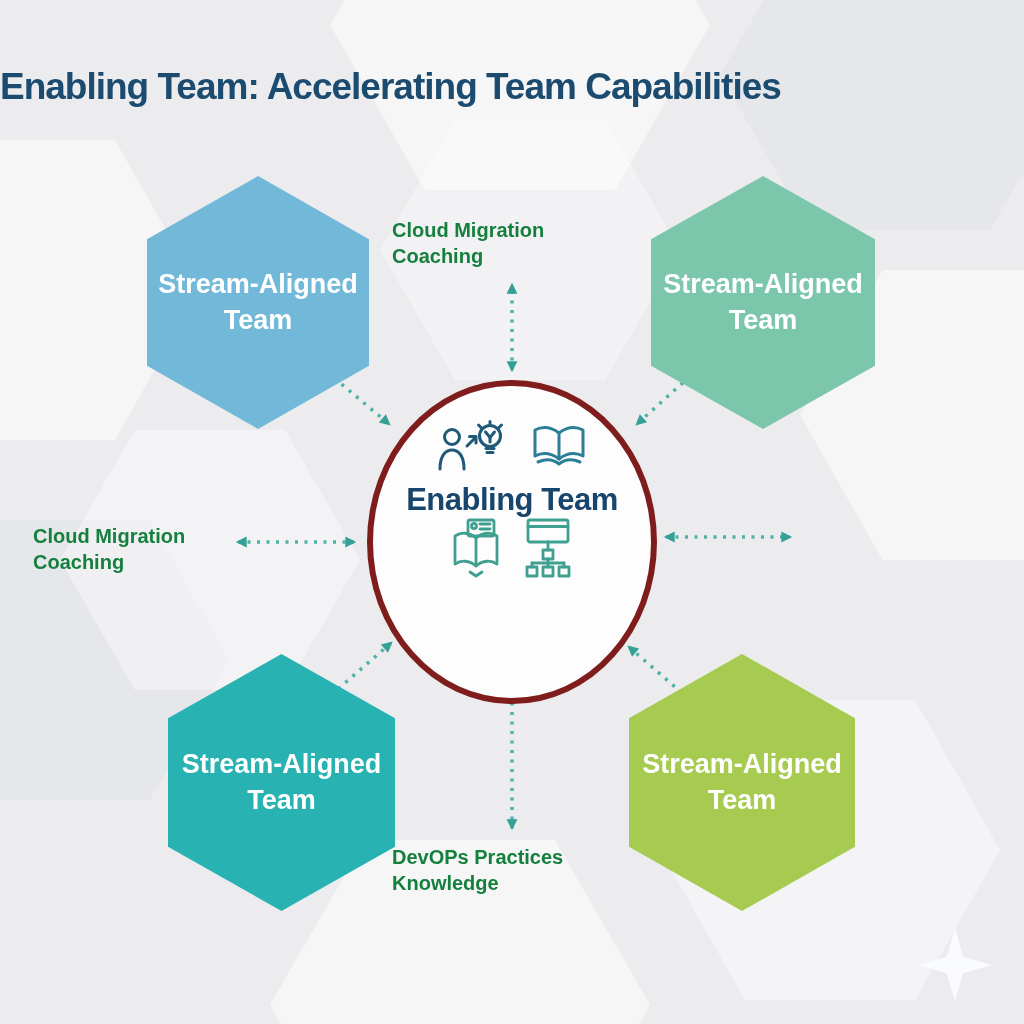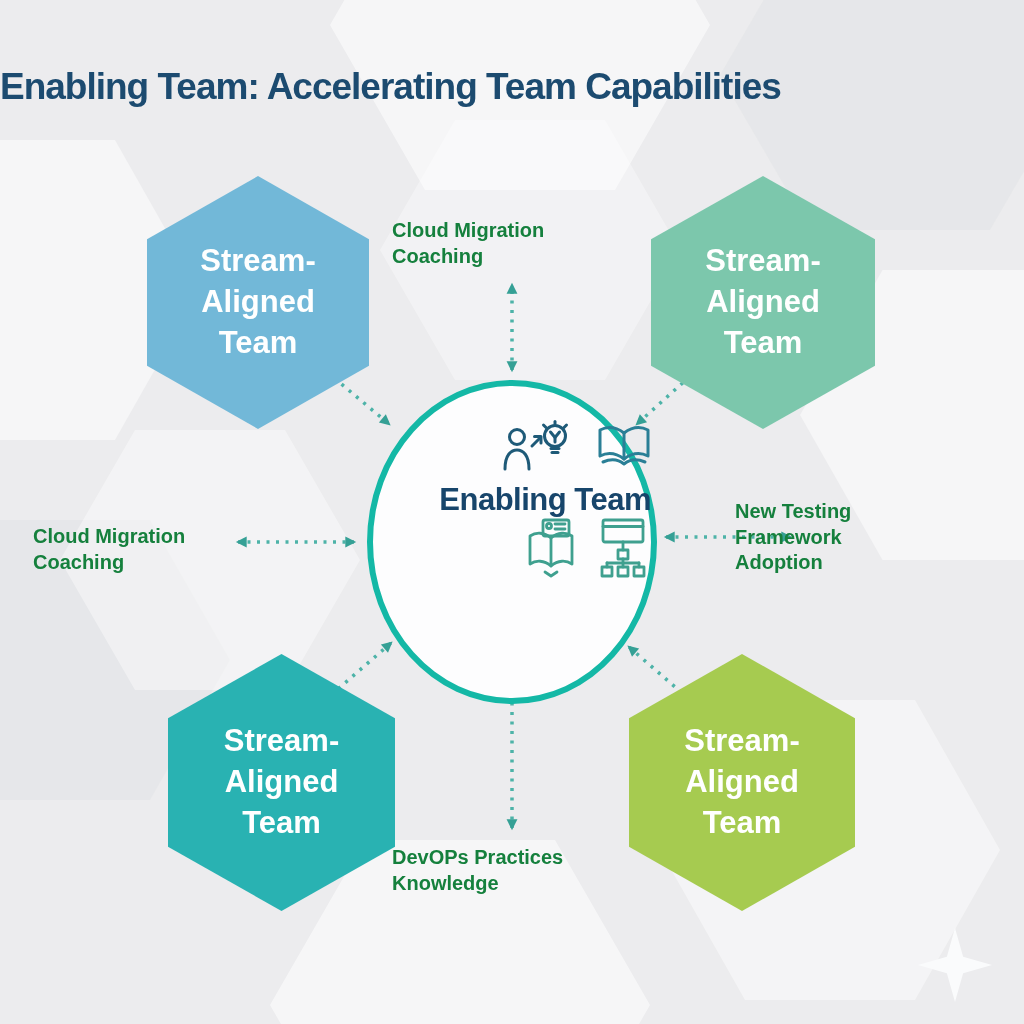--- a/index.html
+++ b/index.html
@@ -22,25 +22,25 @@
          font-size:37px;font-weight:bold;letter-spacing:-1px;color:#1c4b70;}
 
   .arrows{position:absolute;left:0;top:0;z-index:1;}
 
   .hex{position:absolute;z-index:2;display:flex;align-items:center;justify-content:center;
        clip-path:polygon(50% 0%,100% 25%,100% 75%,50% 100%,0% 75%,0% 25%);}
   .hex-tl{left:147px;top:176px;width:222px;height:253px;background:#72b8d8;}
   .hex-tr{left:651px;top:176px;width:224px;height:253px;background:#7cc7ac;}
   .hex-bl{left:168px;top:654px;width:227px;height:257px;background:#29b2b2;}
   .hex-br{left:629px;top:654px;width:226px;height:257px;background:#a6cb50;}
-  .hex-label{color:#ffffff;font-size:31px;font-weight:bold;line-height:1.32;text-align:center;white-space:pre-line;}
+  .hex-label{color:#ffffff;font-size:27px;font-weight:bold;line-height:1.32;text-align:center;white-space:pre-line;}
 
   .center-circle{position:absolute;left:367px;top:380px;width:278px;height:278px;z-index:3;
-                 background:#fdfdfe;border:6px solid #14b8a6;border-radius:50%;
-                 display:flex;flex-direction:column;align-items:flex-end;padding-top:34px;box-sizing:content-box;}
+                 background:#fdfdfe;border:6px solid #7f1d1d;border-radius:50%;
+                 display:flex;flex-direction:column;align-items:center;padding-top:34px;box-sizing:content-box;}
   .icon-row{display:flex;align-items:center;gap:16px;}
   .center-heading{margin-top:10px;font-size:31px;font-weight:bold;color:#17456b;letter-spacing:-0.5px;}
   .center-subheading{margin-top:6px;margin-bottom:10px;font-size:18px;color:#1d4a6e;}
 
   .conn-label{position:absolute;z-index:3;width:240px;color:#15803d;
               font-size:20px;font-weight:600;line-height:1.28;white-space:pre-line;}
   .conn-top{left:392px;top:218px;}
   .conn-left{left:33px;top:524px;}
   .conn-right{left:735px;top:499px;}
   .conn-bottom{left:392px;top:845px;}
@@ -145,20 +145,17 @@
         <rect x="23" y="49" width="10" height="9"></rect>
         <rect x="39" y="49" width="10" height="9"></rect>
       </svg>
     </div>
   </div>
 
   <div class="conn-label conn-top">Cloud Migration
 Coaching</div>
   <div class="conn-label conn-left">Cloud Migration
 Coaching</div>
-  <div class="conn-label conn-right">New Testing
-Framework
-Adoption</div>
   <div class="conn-label conn-bottom">DevOPs Practices
 Knowledge</div>
 
   <div class="sparkle"></div>
 </div>
 
 </body></html>

